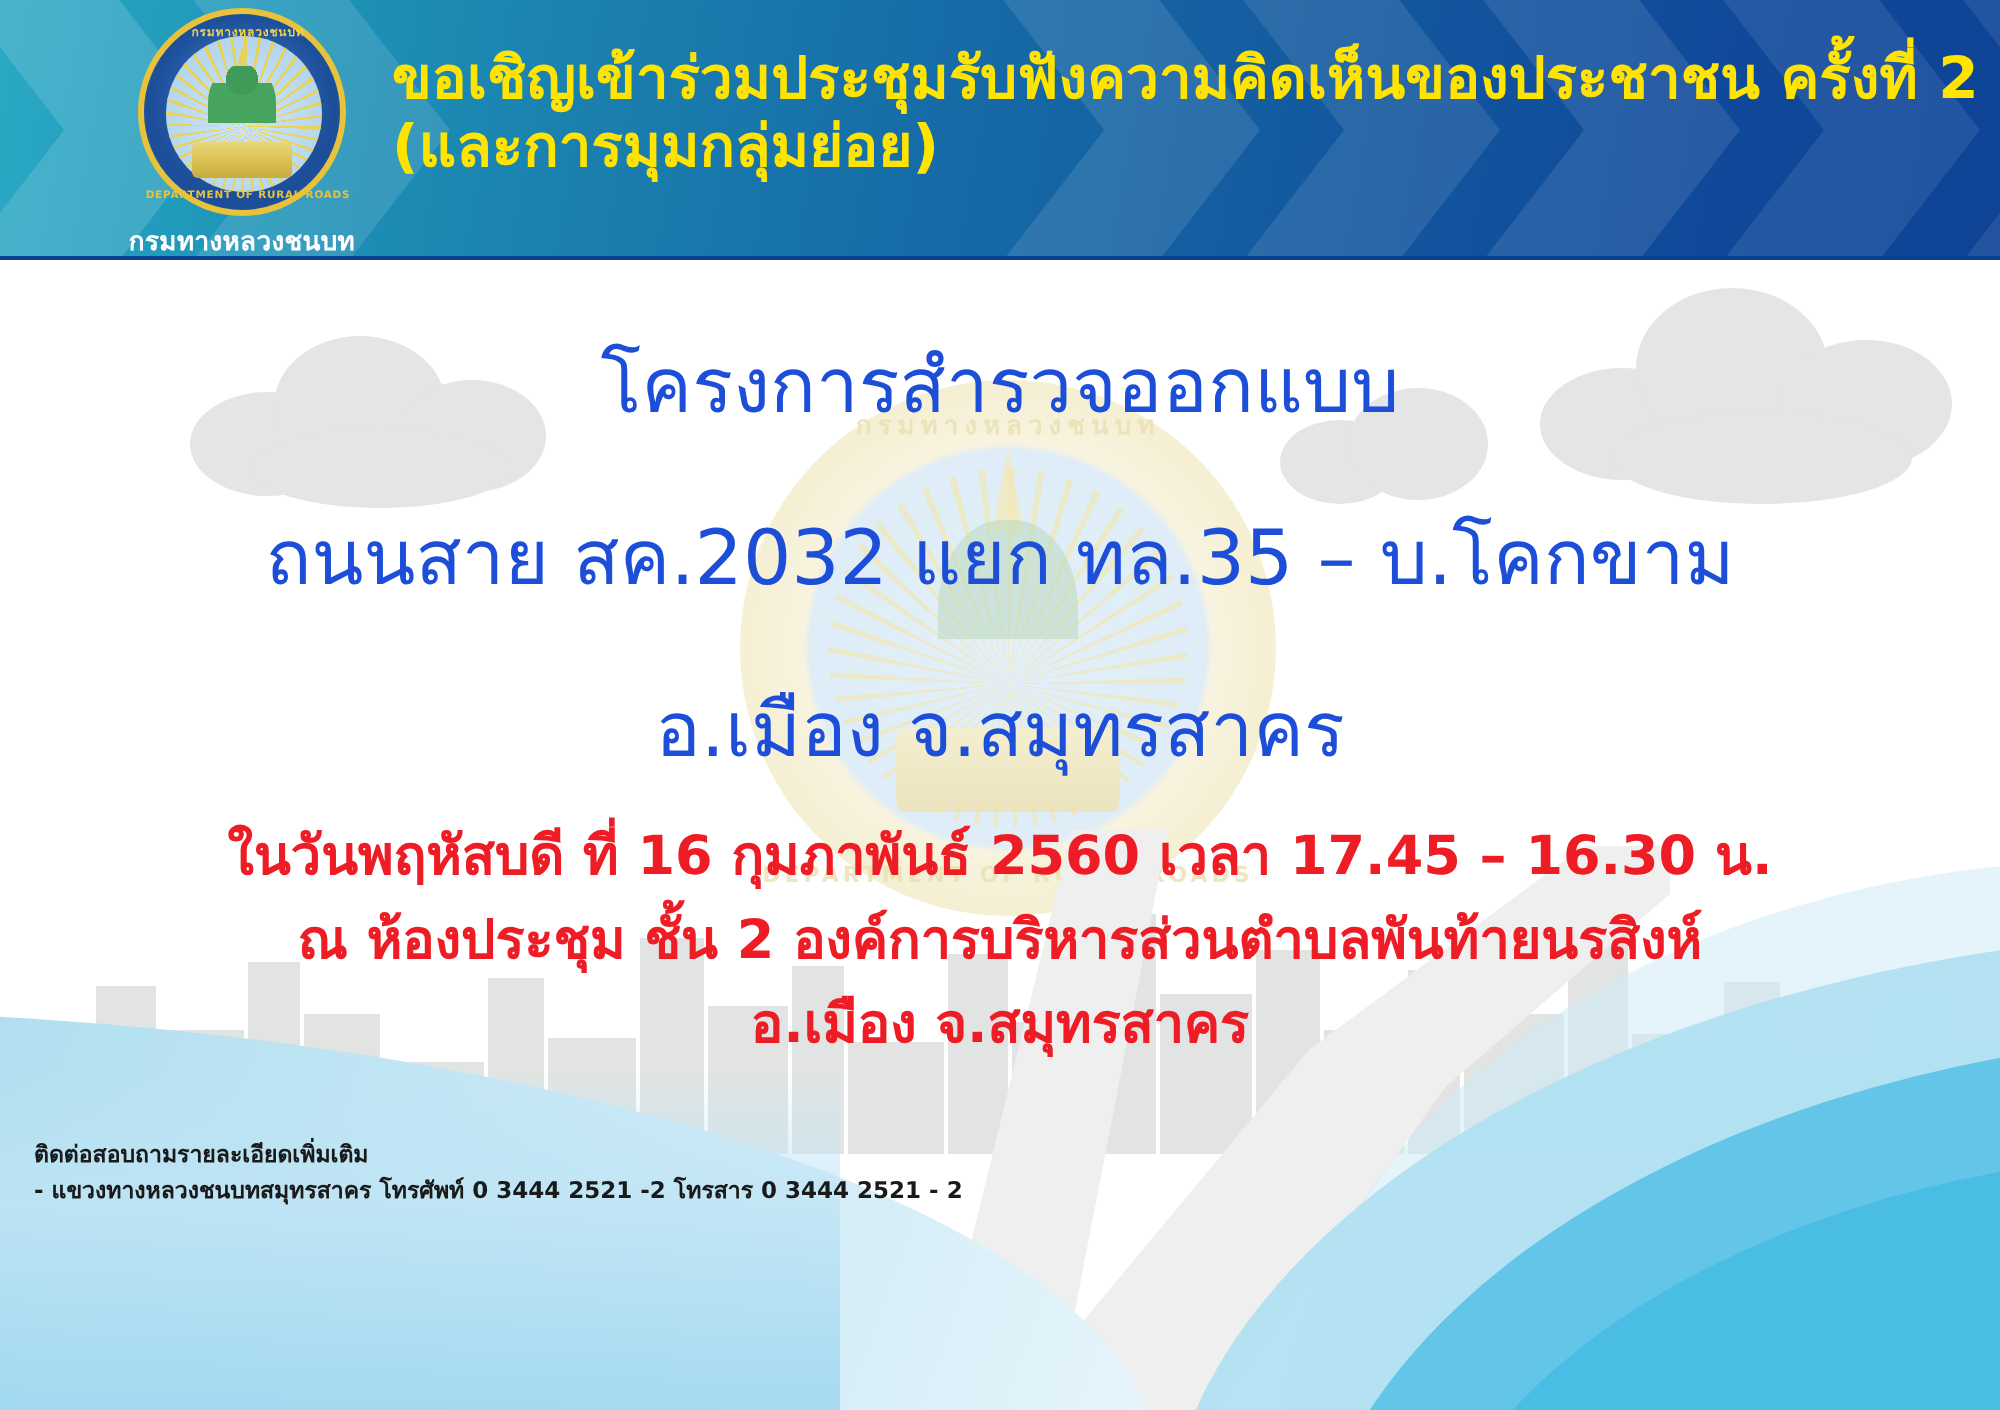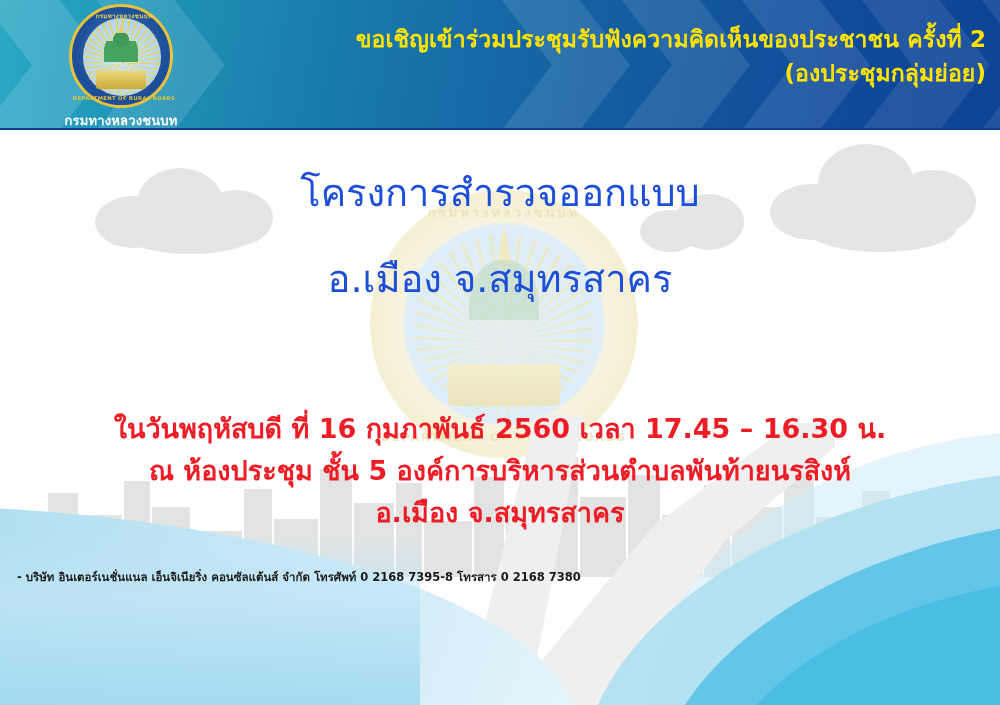--- a/index.html
+++ b/index.html
@@ -90,22 +90,22 @@
   #emblem-caption {
     margin-top:2px; font-size:13px; font-weight:bold;
     color:#ffffff; letter-spacing:.2px; white-space:nowrap;
   }
 
   
   #header-text {
     position:absolute; left:196px; top:22px; width:790px; z-index:4;
   }
   #header-text .hl {
-    color:#FFE400; font-weight:bold; font-size:23px;
-    line-height:34px; letter-spacing:.1px; white-space:nowrap;text-align:right;
+    color:#FFE400; font-weight:bold; font-size:29px;
+    line-height:34px; letter-spacing:.1px; white-space:nowrap;
   }
 
   
   #body-art {
     position:absolute; left:0; top:130px; width:1000px; height:575px;
     background:#ffffff; overflow:hidden;
   }
   
   .cloud { position:absolute; background:#e3e5e6; border-radius:50%; }
   .cloud-group { position:absolute; }
@@ -251,21 +251,21 @@
         <div id="emblem-figure"></div>
         <div id="emblem-base"></div>
         <div id="emblem-ring-top">กรมทางหลวงชนบท</div>
         <div id="emblem-ring-bottom">DEPARTMENT OF RURAL ROADS</div>
       </div>
       <div id="emblem-caption">กรมทางหลวงชนบท</div>
     </div>
 
     <div id="header-text">
       <div class="hl">ขอเชิญเข้าร่วมประชุมรับฟังความคิดเห็นของประชาชน ครั้งที่ 2</div>
-      <div class="hl">(องประชุมกลุ่มย่อย)</div>
+      <div class="hl">(และการมุมกลุ่มย่อย)</div>
     </div>
   </div>
   <div id="header-bottom-rule"></div>
 
   <div id="body-art">
 
     <div class="cloud-group" style="left:95px; top:22px;">
       <div class="cloud" style="left:0;   top:44px; width:78px; height:52px;"></div>
       <div class="cloud" style="left:42px; top:16px; width:86px; height:70px;"></div>
       <div class="cloud" style="left:104px;top:38px; width:74px; height:56px;"></div>
@@ -327,26 +327,28 @@
     <div class="wave" id="wave-br"></div>
     <div class="wave" id="wave-br2"></div>
     <div class="wave" id="wave-br3"></div>
     <div class="wave" id="wave-bl2"></div>
     <div class="wave" id="wave-bl"></div>
     <div class="wave" id="wave-left-soft"></div>
   </div>
 
   <div id="main-text">
     <div class="title-line">โครงการสำรวจออกแบบ</div>
+    <div class="title-line">ถนนสาย สค.2032 แยก ทล.35 – บ.โคกขาม</div>
     <div class="title-line">อ.เมือง  จ.สมุทรสาคร</div>
   </div>
 
   <div id="detail-text">
     <div class="detail-line">ในวันพฤหัสบดี ที่ 16 กุมภาพันธ์ 2560 เวลา 17.45 – 16.30 น.</div>
-    <div class="detail-line">ณ ห้องประชุม ชั้น 5 องค์การบริหารส่วนตำบลพันท้ายนรสิงห์</div>
+    <div class="detail-line">ณ ห้องประชุม ชั้น 2 องค์การบริหารส่วนตำบลพันท้ายนรสิงห์</div>
     <div class="detail-line">อ.เมือง  จ.สมุทรสาคร</div>
   </div>
 
   <div id="contact">
-    <div class="contact-line">- บริษัท อินเตอร์เนชั่นแนล เอ็นจิเนียริ่ง คอนซัลแต้นส์ จำกัด  โทรศัพท์ 0 2168 7395-8  โทรสาร 0 2168 7380</div>
+    <div class="contact-line">ติดต่อสอบถามรายละเอียดเพิ่มเติม</div>
+    <div class="contact-line">- แขวงทางหลวงชนบทสมุทรสาคร โทรศัพท์ 0 3444 2521 -2 โทรสาร 0 3444 2521 - 2</div>
   </div>
 
 </div>
 
 </body></html>

